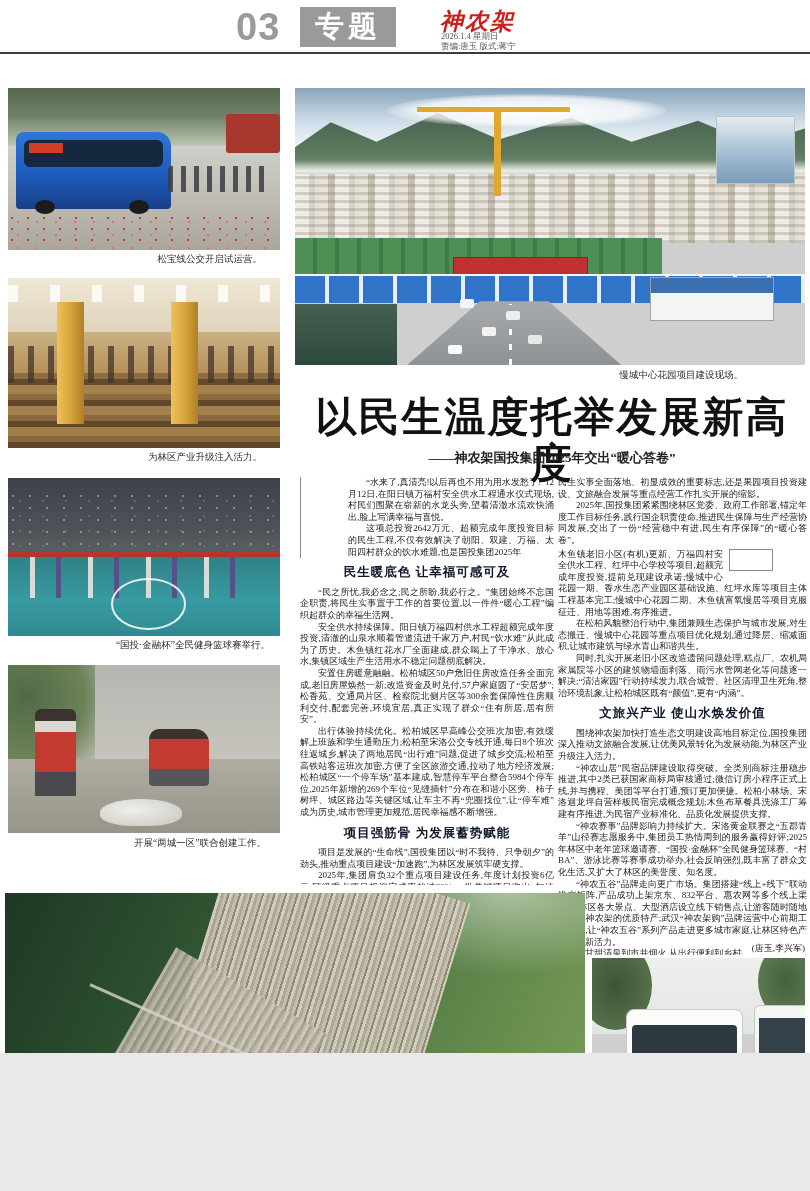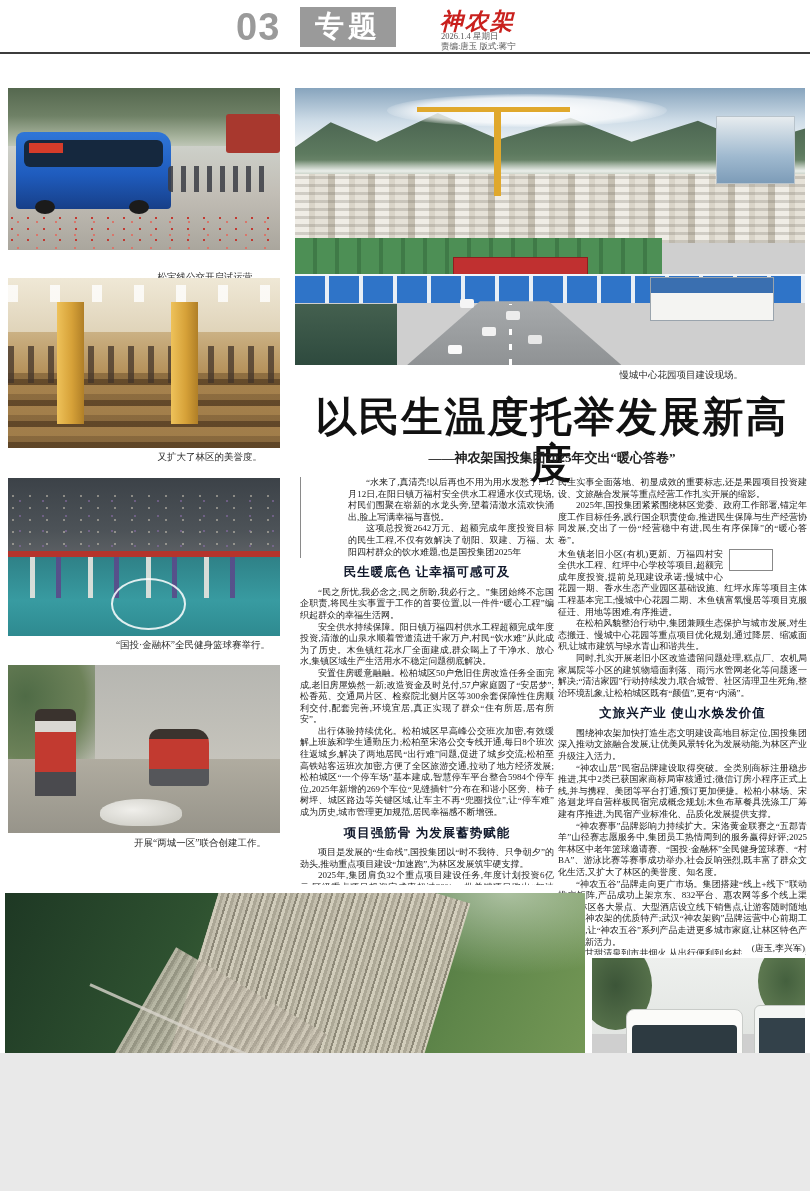--- a/index.html
+++ b/index.html
@@ -154,32 +154,32 @@
     <div class="p1-bus">
       <div class="p1-bus-win"></div>
       <div class="p1-bus-sign"></div>
       <div class="p1-wheel1"></div>
       <div class="p1-wheel2"></div>
     </div>
     <div class="p1-truck"></div>
     <div class="p1-people"></div>
     <div class="p1-petals"></div>
   </div>
-  <div class="cap capR" style="left:8px;top:253px;width:272px;padding-right:18px;box-sizing:border-box;margin-top:18px;">松宝线公交开启试运营。</div>
+  <div class="cap capR" style="left:8px;top:253px;width:272px;padding-right:18px;box-sizing:border-box;">松宝线公交开启试运营。</div>
 
   <div class="ph" style="left:8px;top:278px;width:272px;height:170px;">
     <div class="p2-ceil"></div>
     <div class="p2-lights"></div>
     <div class="p2-room"></div>
     <div class="p2-tables"></div>
     <div class="p2-people"></div>
     <div class="p2-col1"></div>
     <div class="p2-col2"></div>
   </div>
-  <div class="cap capR" style="left:8px;top:451px;width:272px;padding-right:18px;box-sizing:border-box;">又扩大了林区的美誉度。</div>
+  <div class="cap capR" style="left:8px;top:451px;width:272px;padding-right:18px;box-sizing:border-box;">为林区产业升级注入活力。</div>
 
   <div class="ph" style="left:8px;top:478px;width:272px;height:158px;">
     <div class="p3-stand"></div>
     <div class="p3-crowd"></div>
     <div class="p3-banner"></div>
     <div class="p3-court"></div>
     <div class="p3-players"></div>
     <div class="p3-circle"></div>
   </div>
   <div class="cap capR" style="left:8px;top:639px;width:272px;padding-right:10px;box-sizing:border-box;">“国投·金融杯”全民健身篮球赛举行。</div>

